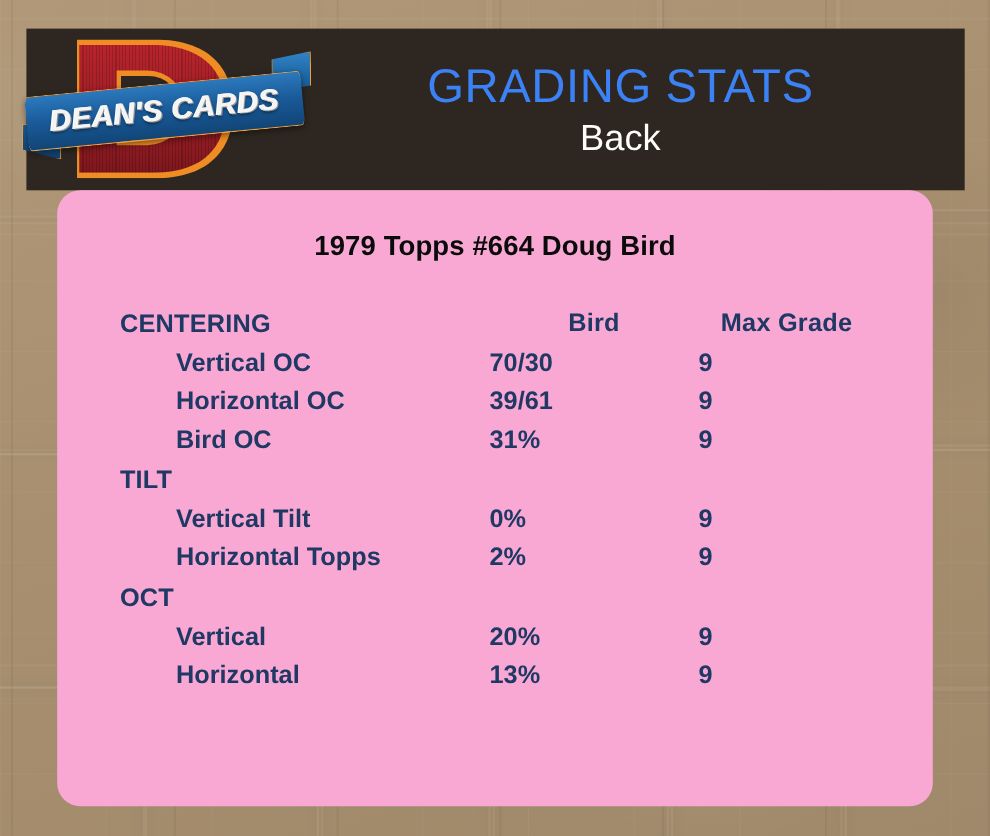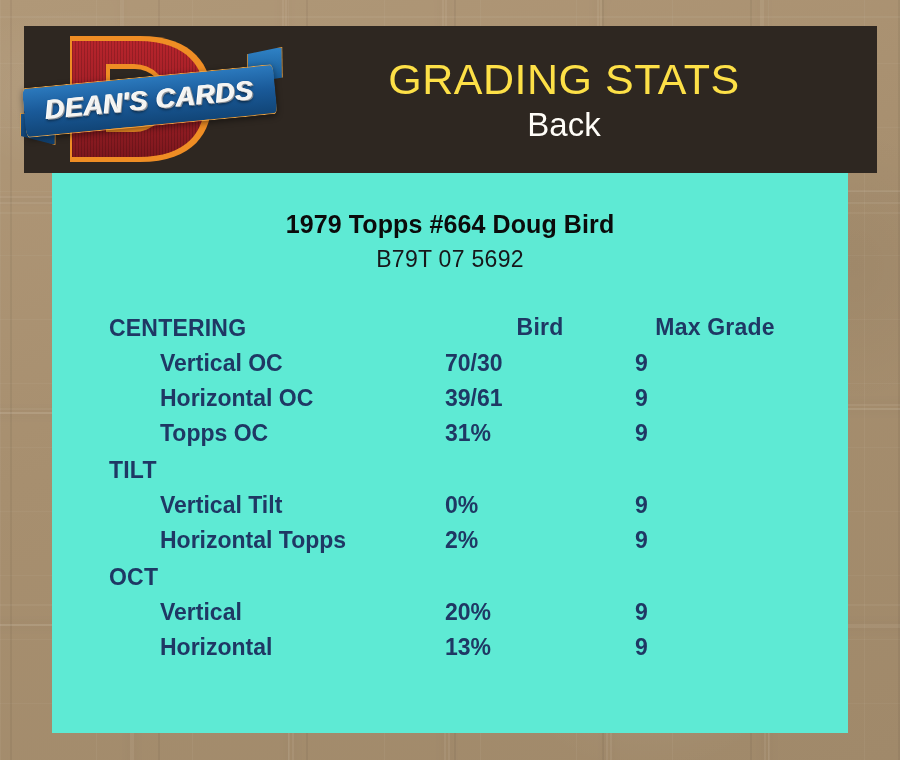--- a/index.html
+++ b/index.html
@@ -186,36 +186,37 @@
   .header-titles {
     flex: 1 1 auto;
     text-align: center;
     padding-right: 28px;
     color: #ffffff;
   }
   .header-title {
     font-size: 43px;
     line-height: 50px;
     letter-spacing: 0.5px;
-    color: #fde047;
+    color: #3b82f6;
   }
   .header-subtitle {
     font-size: 33px;
     line-height: 42px;
     color: #fffdf8;
   }
 
   
   #panel {
     position: absolute;
     left: 52px;
     top: 173px;
     width: 796px;
     height: 560px;
-    background: #5eead4;
+    background: #f9a8d4;
+    border-radius: 21px;
   }
   .card-title {
     margin: 37px 0 0 0;
     text-align: center;
     font-size: 25px;
     font-weight: bold;
     color: #0b0b0b;
     letter-spacing: 0.1px;
   }
   .card-serial {
@@ -317,21 +318,20 @@
     <div class="header-titles">
       <div class="header-title">GRADING STATS</div>
       <div class="header-subtitle">Back</div>
     </div>
 
   </div>
 
   <div id="panel">
 
     <div class="card-title">1979 Topps #664 Doug Bird</div>
-    <div class="card-serial">B79T 07 5692</div>
 
     <table class="stats">
       <colgroup>
         <col class="c-label">
         <col class="c-value">
         <col class="c-grade">
       </colgroup>
       <tbody>
         <tr class="section-row">
           <th class="h-section">CENTERING</th>
@@ -342,21 +342,21 @@
           <td class="t-label">Vertical OC</td>
           <td class="t-value">70/30</td>
           <td class="t-grade">9</td>
         </tr>
         <tr>
           <td class="t-label">Horizontal OC</td>
           <td class="t-value">39/61</td>
           <td class="t-grade">9</td>
         </tr>
         <tr>
-          <td class="t-label">Topps OC</td>
+          <td class="t-label">Bird OC</td>
           <td class="t-value">31%</td>
           <td class="t-grade">9</td>
         </tr>
 
         <tr class="section-row">
           <th class="h-section">TILT</th>
           <th class="h-col"></th>
           <th class="h-col"></th>
         </tr>
         <tr>

